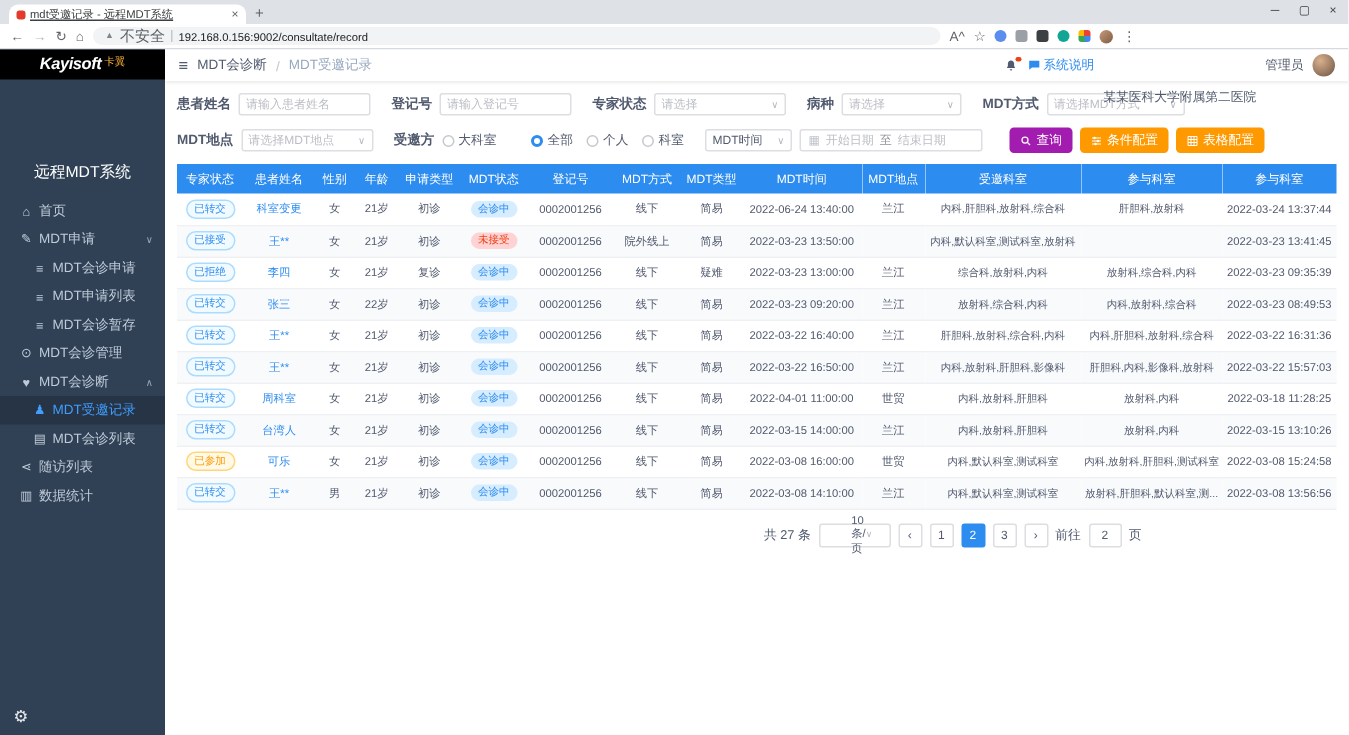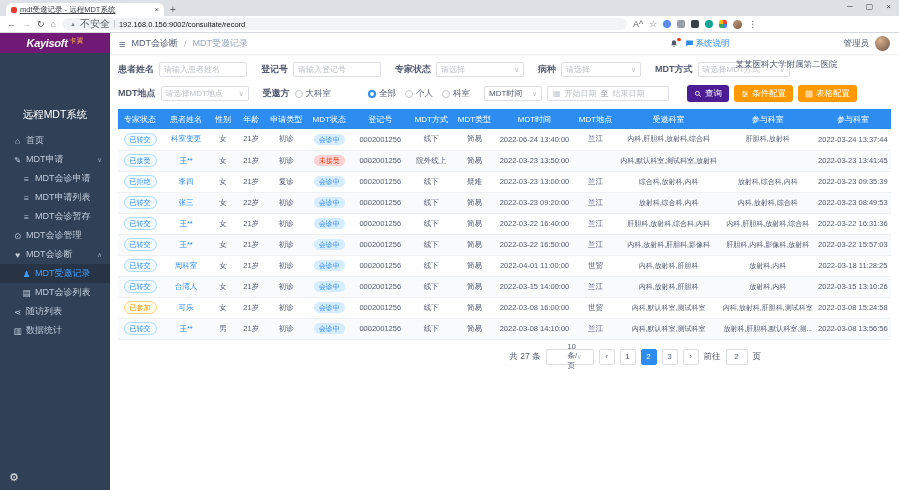--- a/index.html
+++ b/index.html
@@ -28,21 +28,21 @@
   .e3 { background:#3c4043; border-radius:2px; }
   .e4 { background:#12a596; }
   .e5 { background:conic-gradient(#ea4335 0 25%, #4285f4 25% 50%, #34a853 50% 75%, #fbbc05 75%); border-radius:2px; }
   .profile { width:9px; height:9px; border-radius:50%; background:linear-gradient(135deg,#c89b7b,#7d5b43); }
 
   
   .app { display:flex; height:457px; background:#f0f2f5; }
 
   
   .sidebar { width:110px; background:#304156; flex-shrink:0; position:relative; display:flex; flex-direction:column; }
-  .logo-bar { height:20px; background:#701a75; display:flex; align-items:center; justify-content:center; gap:2px; }
+  .logo-bar { height:20px; background:#000000; display:flex; align-items:center; justify-content:center; gap:2px; }
   .logo-en { color:#fff; font-weight:bold; font-style:italic; font-size:11px; letter-spacing:-.3px; }
   .logo-cn { color:#ffb43a; font-size:7px; margin-top:-5px; }
   .sys-name { color:#fff; font-size:10.5px; text-align:center; padding:7px 0 9px;margin-top:48px; }
   .nav-item { height:19px; display:flex; align-items:center; padding:0 8px 0 12px; font-size:9px; color:#bfcbd9; cursor:pointer; white-space:nowrap; }
   .nav-item.sub { padding-left:21px; }
   .nav-item.active { color:#409eff; background:#263445; }
   .nav-icon { width:11px; margin-right:3px; font-size:8.5px; text-align:center; flex-shrink:0; }
   .nav-arrow { margin-left:auto; font-size:6.5px; color:#97a8be; }
   .gear { position:absolute; left:9px; bottom:6px; color:#e8eaec; font-size:11px; cursor:pointer; }
 
@@ -69,30 +69,30 @@
   .f-label:first-child { margin-left:0; }
   .f-input { height:15px; border:1px solid #dcdee2; border-radius:2px; font-size:8px; color:#515a6e; padding:0 4px; outline:none; font-family:inherit; }
   .f-input::placeholder { color:#bbbec4; }
   .f-select { height:15px; border:1px solid #dcdee2; border-radius:2px; background:#fff; display:flex; align-items:center; justify-content:space-between; padding:0 4px; cursor:pointer; }
   .f-select .ph { font-size:8px; color:#bbbec4; white-space:nowrap; }
   .f-select .val { font-size:8px; color:#515a6e; white-space:nowrap; }
   .f-select .caret { font-size:6.5px; color:#b5b8bd; margin-left:3px; }
   .w88 { width:88px; } .w80 { width:80px; } .w92 { width:92px; } .w58 { width:58px; }
   .radio-group { display:flex; align-items:center; }
   .radio { display:inline-flex; align-items:center; gap:3px; margin-right:9px; cursor:pointer; }
-  .radio:first-child { margin-right:37px; }
+  .radio:first-child { margin-right:23px; }
   .radio-dot { width:8px; height:8px; border:1px solid #c5c8ce; border-radius:50%; background:#fff; flex-shrink:0; }
   .radio.checked .radio-dot { border:2.5px solid #2d8cf0; }
   .radio-txt { font-size:8.5px; color:#515a6e; }
   .f-range { height:15px; border:1px solid #dcdee2; border-radius:2px; display:flex; align-items:center; gap:4px; padding:0 5px; width:122px; cursor:pointer; }
   .f-range .cal { font-size:8px; color:#c0c4cc; }
   .f-range .ph { font-size:8px; color:#bbbec4; white-space:nowrap; }
   .f-range .to { font-size:8px; color:#8f9399; }
   .btn { height:17px; border:none; border-radius:3px; color:#fff; font-size:8.5px; display:inline-flex; align-items:center; gap:3px; padding:0 7px; cursor:pointer; font-family:inherit; white-space:nowrap; }
-  .btn-primary { background:#4c1d95; margin-left:13px; }
+  .btn-primary { background:#a21caf; margin-left:13px; }
   .btn-warning { background:#ff9900; }
 
   
   table { width:100%; border-collapse:collapse; table-layout:fixed; margin-top:3px; }
   thead th { background:#2d8cf0; color:#fff; font-weight:normal; font-size:8px; height:20px; padding:0 2px; text-align:center; white-space:nowrap; overflow:hidden; }
   th:nth-child(1){width:44px} th:nth-child(2){width:48px} th:nth-child(3){width:26px}
   th:nth-child(4){width:30px} th:nth-child(5){width:40px} th:nth-child(6){width:46px}
   th:nth-child(7){width:56px} th:nth-child(8){width:46px} th:nth-child(9){width:40px}
   th:nth-child(10){width:80px} th:nth-child(11){width:42px} th:nth-child(12){width:104px}
   th:nth-child(13){width:94px} th:nth-child(14){width:76px}

